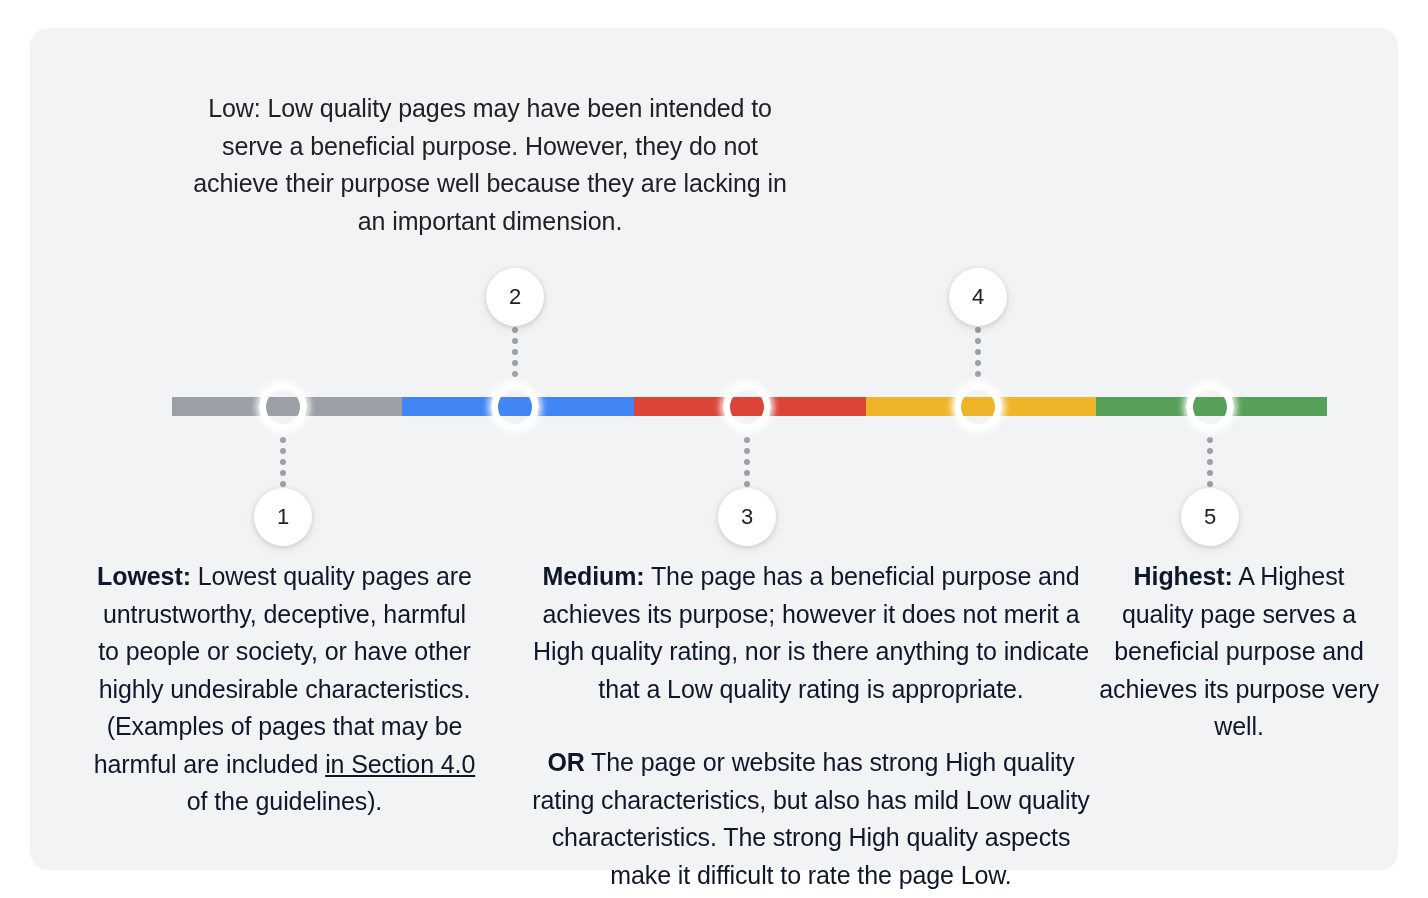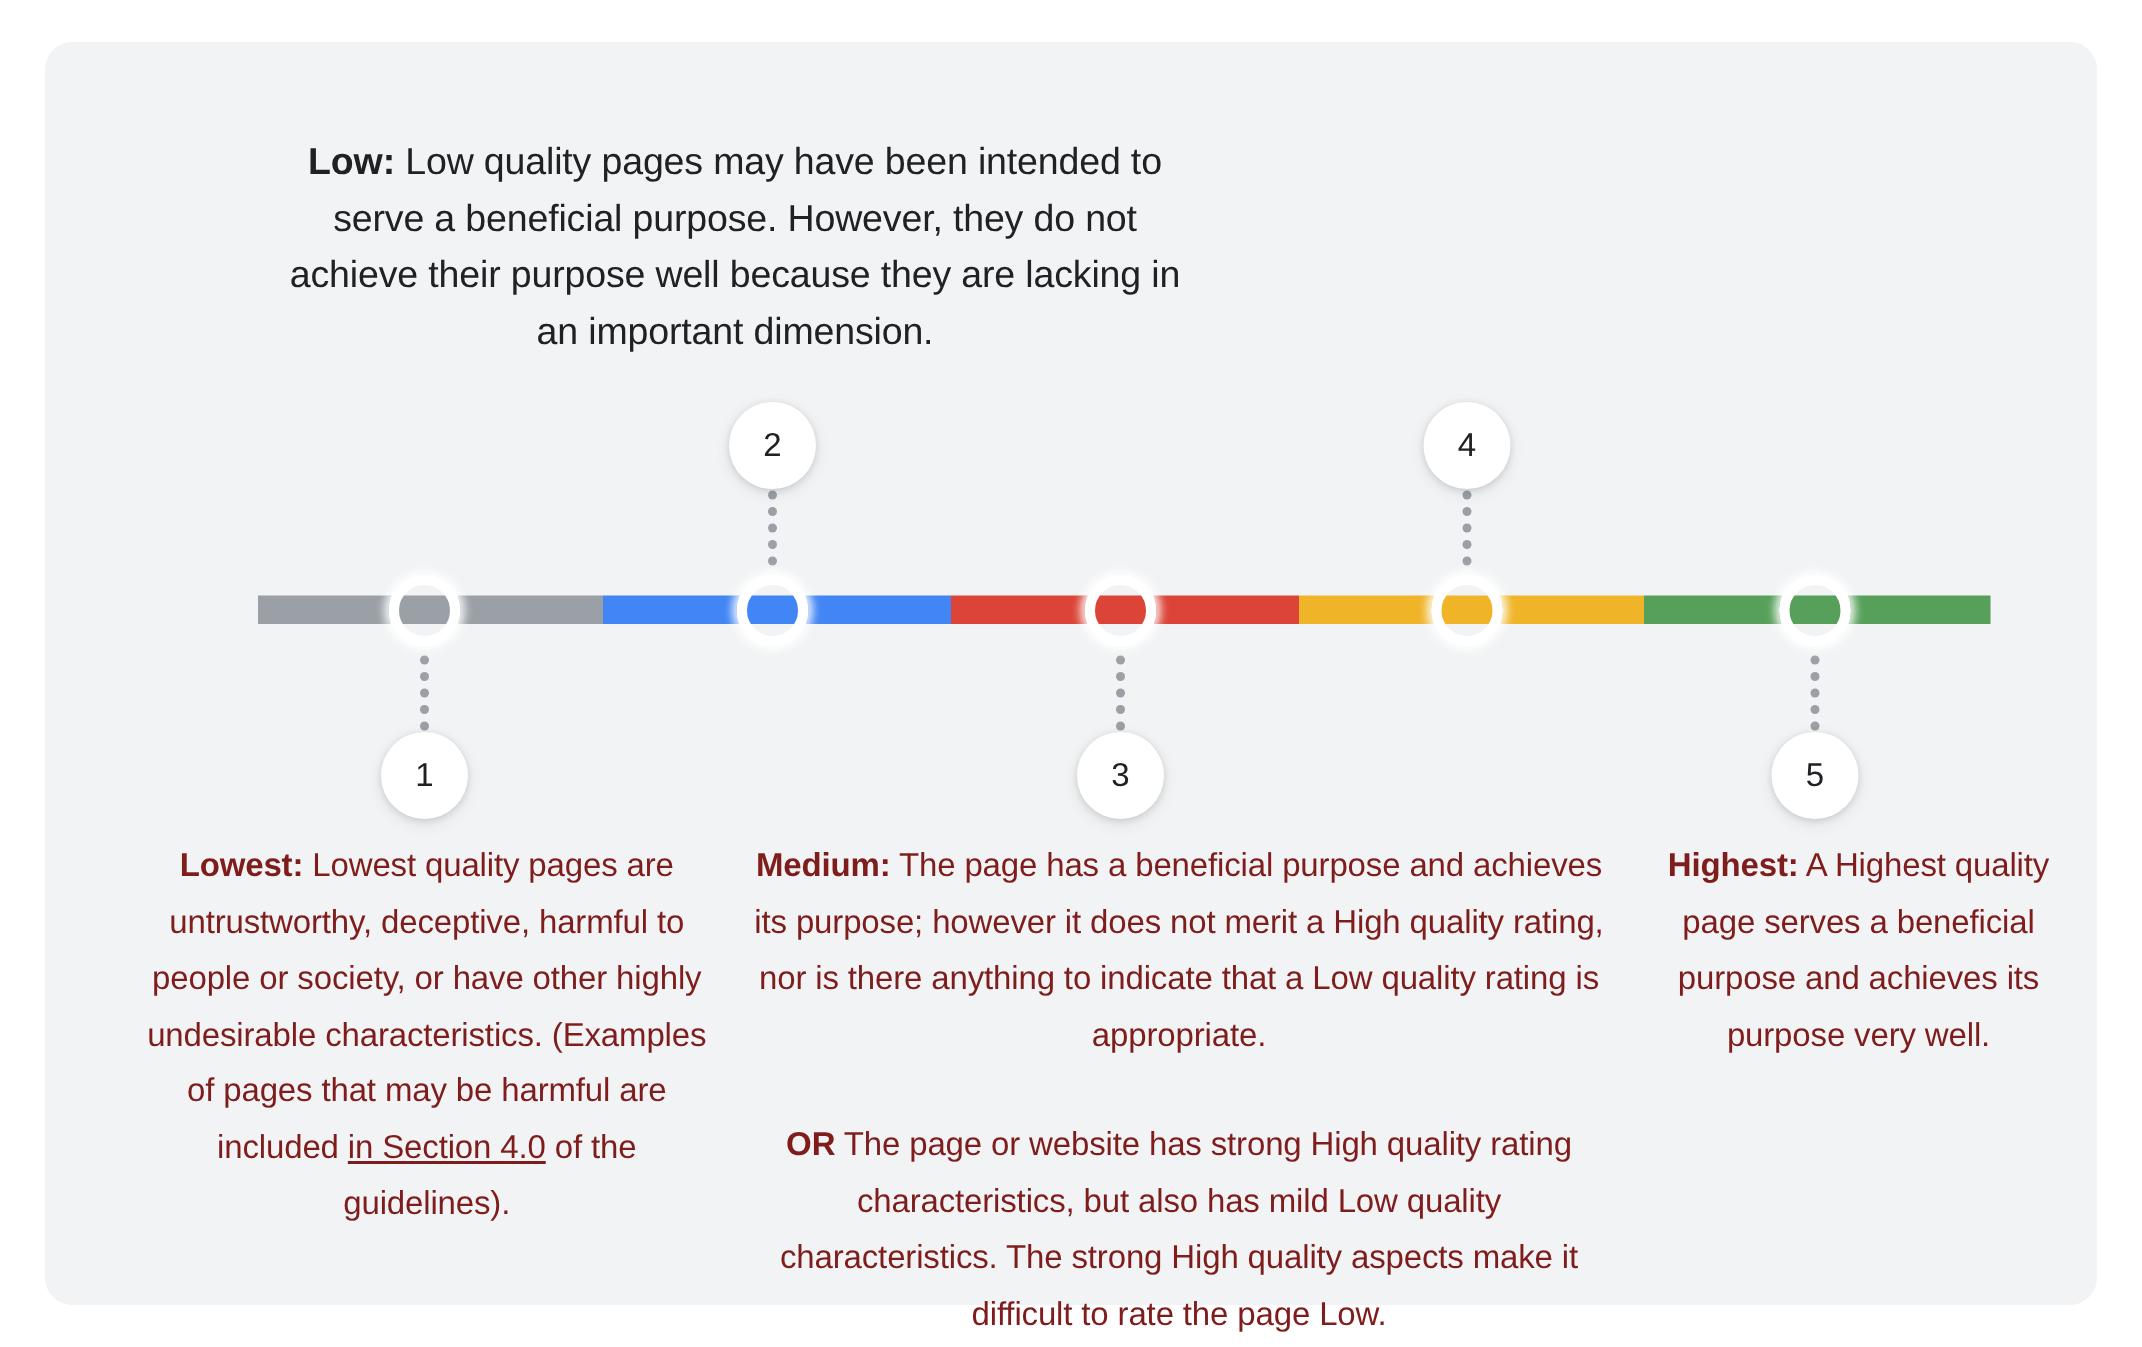--- a/index.html
+++ b/index.html
@@ -25,21 +25,21 @@
 
   
   .callout {
     position: absolute;
     text-align: center;
     color: #202124;
     font-size: 25px;
     line-height: 37.5px;
     letter-spacing: -0.1px;
   }
-  .callout b { font-weight: 700; }
+  .callout b { font-weight: 400; }
 
   #callout-low  { left: 160px; top: 62px;  width: 600px; }
   #callout-high { left: 795px; top: 62px;  width: 310px; }
 
   
   .bar {
     position: absolute;
     left: 142px;
     top: 369px;
     width: 1155px;
@@ -99,31 +99,31 @@
     color: #202124;
     line-height: 1;
   }
   .bubble.up   { bottom: 81px; }
   .bubble.down { top: 81px; }
 
   
   .bottom {
     position: absolute;
     text-align: center;
-    color: #7f1d1d;
-    font-size: 22px;
+    color: #0f172a;
+    font-size: 25px;
     line-height: 37.5px;
     letter-spacing: -0.1px;
   }
   .bottom b { font-weight: 700; }
   .bottom p + p { margin-top: 36px; }
   .link-underline { text-decoration: underline; }
 
   #callout-lowest  { left: 62px;   top: 530px; width: 385px; }
-  #callout-medium  { left: 466px;  top: 530px; width: 580px; }
+  #callout-medium  { left: 491px;  top: 530px; width: 580px; }
   #callout-highest { left: 1068px; top: 530px; width: 282px; }
 </style>
 </head>
 <body>
 
 <div class="card">
 
   <div class="callout" id="callout-low">
     <b>Low:</b><span> Low quality pages may have been intended to serve a beneficial purpose. However, they do not achieve their purpose well because they are lacking in an important dimension.</span>
   </div>

